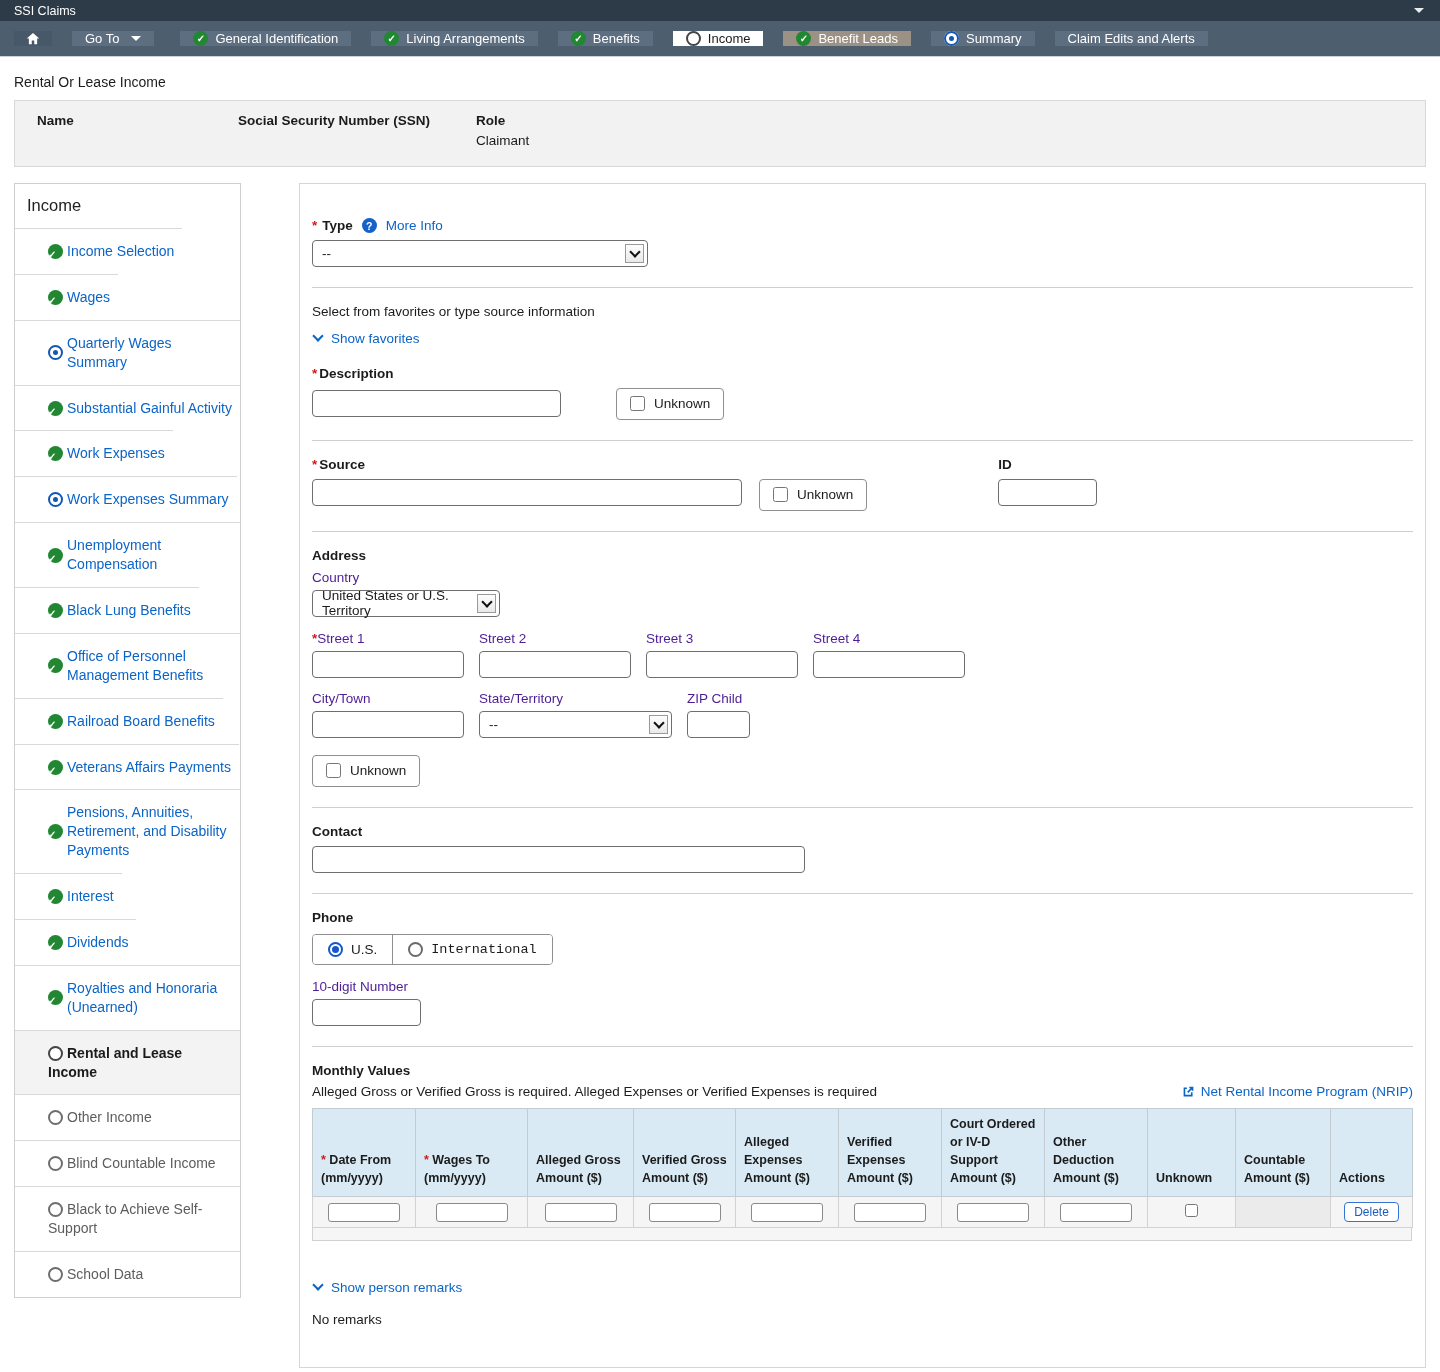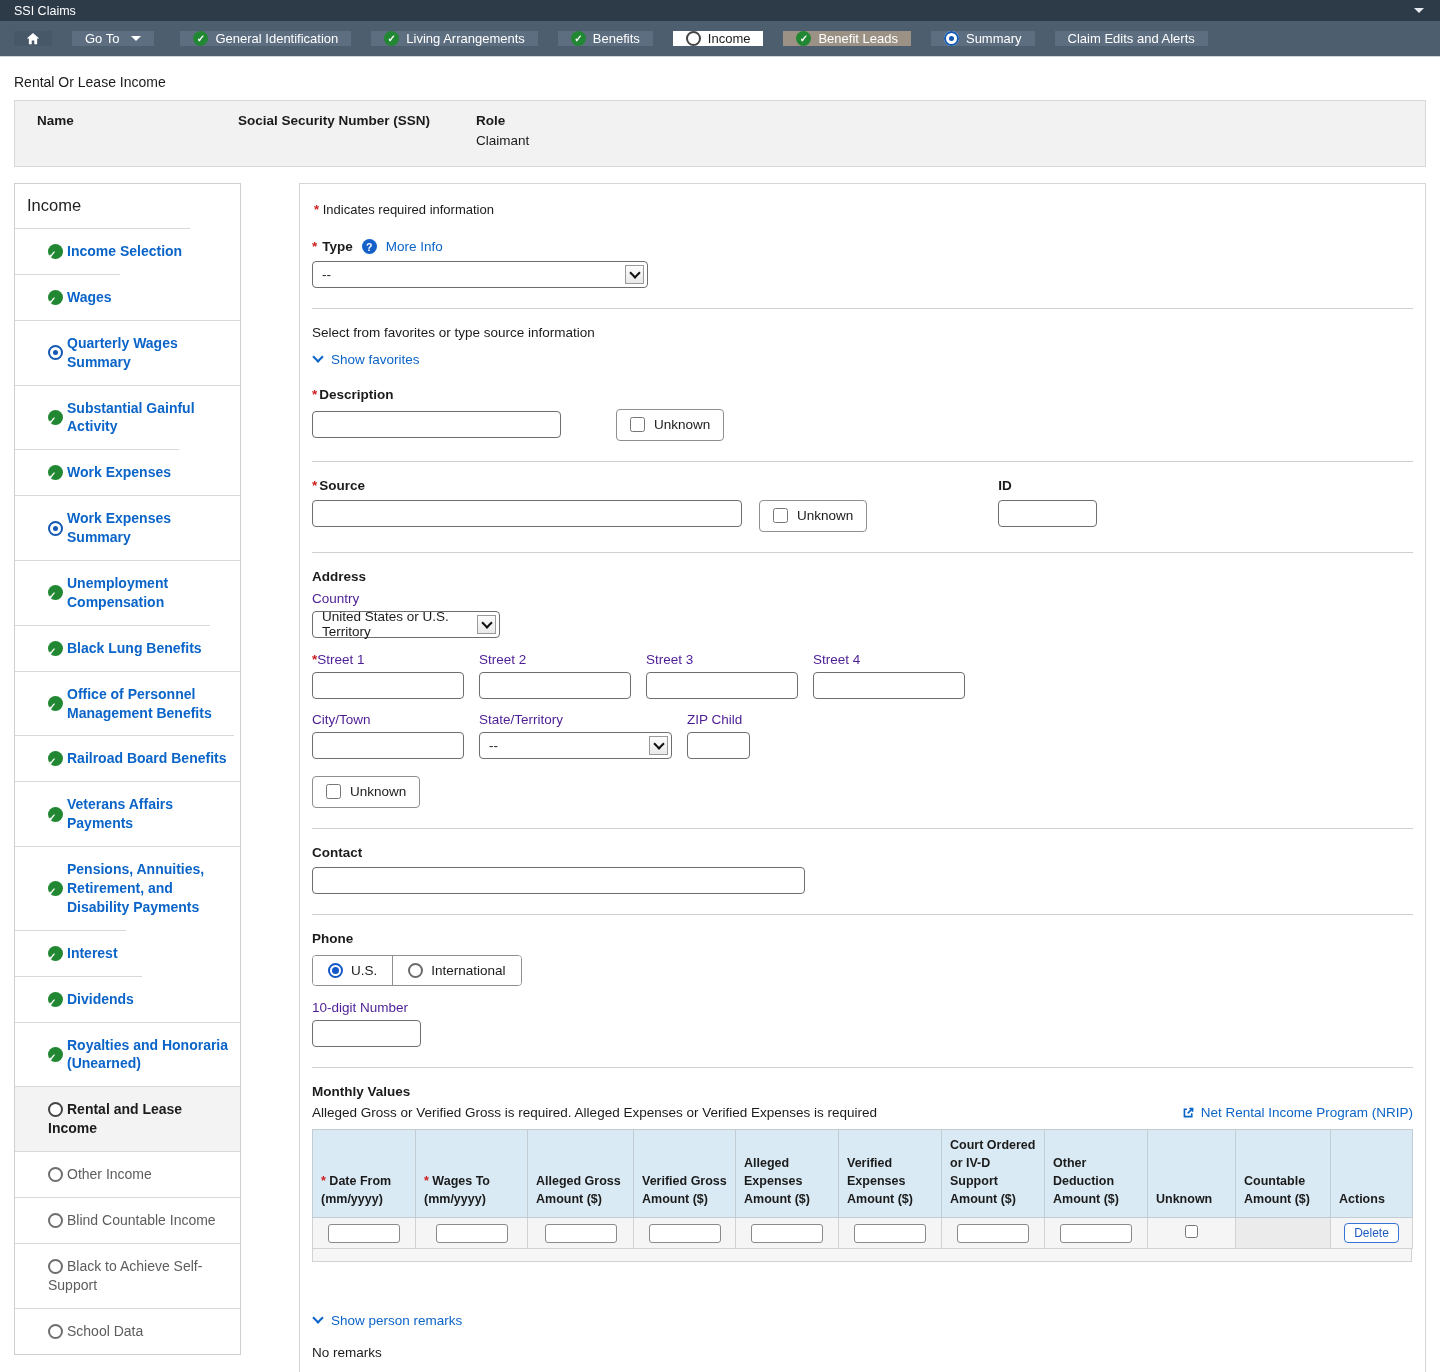--- a/index.html
+++ b/index.html
@@ -49,21 +49,21 @@
   .cp-ssn { width: 238px; }
 
   .layout { display: flex; margin-top: 16px; align-items: flex-start; }
 
   
   .sidebar { width: 227px; border: 1px solid #cfcfcf; background: #fff; flex: 0 0 227px; }
   .sb-title { font-size: 16.5px; padding: 12px 12px 13px; color: #222; }
   .sb-item { display: block; padding: 13px 8px 13px 33px; border-top: 1px solid #d9d9d9;
              font-size: 14px; line-height: 1.35; cursor: pointer; }
   .sb-item .sicon { display: inline-block; vertical-align: -3px; margin-right: 4px; }
-  .sb-item.link { color: #0b64c8; font-weight: bold; }
+  .sb-item.link { color: #0b64c8; }
   .sb-item.active { background: #f3f3f3; color: #1b1b1b; font-weight: bold; }
   .sb-item.future { color: #5d5d5d; }
 
   .gap { width: 58px; flex: 0 0 58px; }
 
   
   .main-panel { flex: 1; border: 1px solid #d6d6d6; background: #fff; padding: 12px 12px 40px 12px;
                 font-size: 13.5px; }
   .req { color: #cc1f1f; font-weight: bold; }
   .req-note { margin: 6px 0 0 2px; font-size: 13px; }
@@ -94,21 +94,21 @@
 
   .chip { display: inline-flex; align-items: center; gap: 9px; border: 1px solid #8f8f8f;
           border-radius: 4px; padding: 0 13px; height: 32px; background: #fff; cursor: pointer; }
   .chip input { width: 15px; height: 15px; }
 
   .flexrow { display: flex; align-items: flex-end; }
 
   
   .segmented { display: inline-flex; border: 1px solid #8f8f8f; border-radius: 4px; overflow: hidden; }
   .seg { display: flex; align-items: center; gap: 8px; padding: 7px 15px; cursor: pointer; background: #fff; }
-  .seg + .seg { border-left: 1px solid #8f8f8f; }
+  .seg + .seg { border-left: 1px solid #8f8f8f; font-family: Liberation Mono, monospace; }
   .radio { width: 15px; height: 15px; border: 2px solid #6b6b6b; border-radius: 50%; position: relative; }
   .radio.checked { border-color: #1458c7; }
   .radio.checked::after { content: ""; position: absolute; inset: 2px; background: #1458c7; border-radius: 50%; }
 
   
   .mv-head { display: flex; justify-content: space-between; align-items: flex-end; }
   .mv-table { width: 1100px; border-collapse: collapse; table-layout: fixed; font-size: 12.5px; margin-top: 9px; }
   .mv-table th { background: #d9eaf4; border: 1px solid #c3ccd2; vertical-align: bottom; text-align: left;
                  padding: 6px 7px 9px 8px; font-weight: bold; line-height: 1.45; }
   .mv-table td { background: #f5f5f5; border: 1px solid #d2d2d2; height: 31px; text-align: center;
@@ -257,24 +257,20 @@
       <div class="sb-item future">
         <span class="sicon icon-empty gray"></span><span>Black to Achieve Self-Support</span></div>
       <div class="sb-item future">
         <span class="sicon icon-empty gray"></span><span>School Data</span></div>
     </div>
 
     <div class="gap"></div>
 
     <div class="main-panel">
 
-      <div class="req-note">
-        <span class="req">*</span>
-        <span>Indicates required information</span>
-      </div>
 
       <div style="margin-top:22px;">
         <div class="lbl-row">
           <span class="req">*</span>
           <span class="bold-lbl">Type</span>
           <span class="qicon"></span>
           <a class="link">More Info</a>
         </div>
         <div class="fselect" style="width:336px; margin-top:7px;">
           <span>--</span>
@@ -459,21 +455,21 @@
             <td><input class="cell-input" style=""></td>
             <td><input class="cell-input" style=""></td>
             <td><input type="checkbox" style=""></td>
             <td class="countable"></td>
             <td><button class="delete-btn">Delete</button></td>
           </tr>
         </tbody>
       </table>
       <div class="table-bottom"></div>
 
-      <div style="margin-top:48px;">
+      <div style="margin-top:36px;">
         <a class="link">
             <span class="chev"></span>
             <span>Show person remarks</span>
           </a>
       </div>
       <div style="margin-top:17px;">No remarks</div>
 
     </div>
   </div>
 </div>

